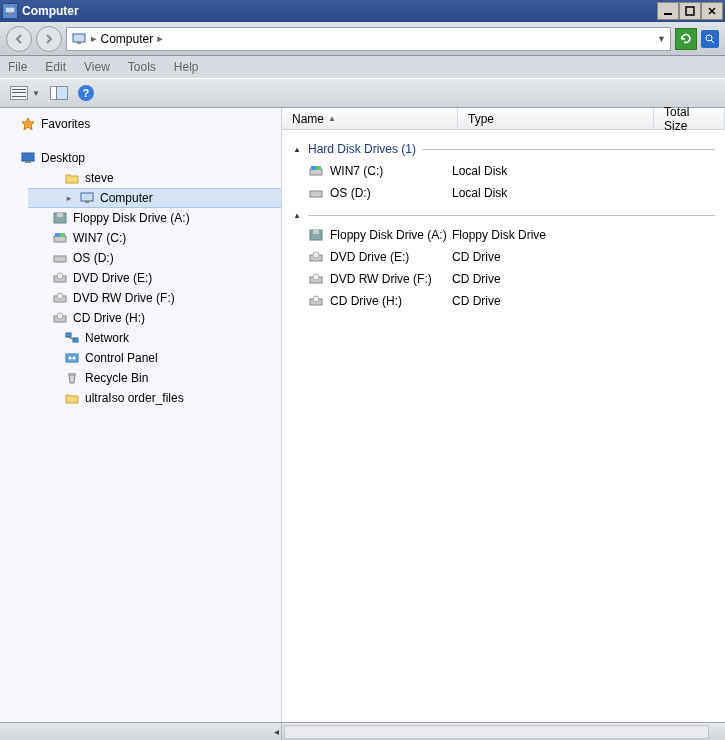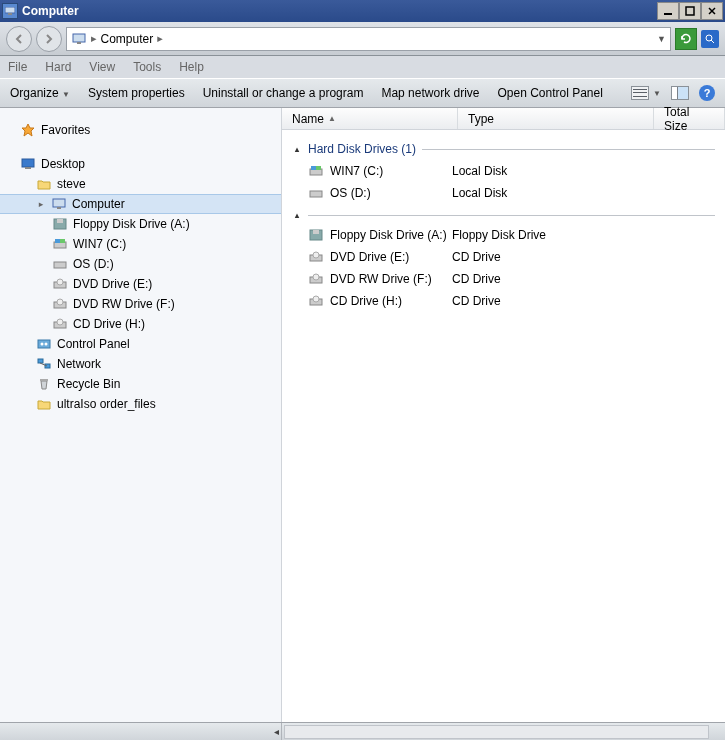--- a/index.html
+++ b/index.html
@@ -26,26 +26,26 @@
   .toolbar .left { display:flex; align-items:center; gap:18px; flex:1; }
   .toolbar .right { display:flex; align-items:center; gap:10px; }
   .toolbar .item { cursor: default; }
   .views { display:flex; align-items:center; gap:4px; }
   .view-ico { width:18px; height:14px; border:1px solid #8a9198; background:#f0f2f4; display:flex; flex-direction:column; justify-content:space-around; padding:1px; }
   .view-ico div { height:1px; background:#5a6068; }
   .pane-ico { width:18px; height:14px; border:1px solid #8a9198; background:#cbe2f7; display:flex; }
   .pane-ico div { width:6px; border-right:1px solid #7a8088; background:#fff; }
   .help-ico { width:16px; height:16px; border-radius:50%; background:#3a7ad8; color:#fff; display:flex; align-items:center; justify-content:center; font-size:11px; font-weight:bold; }
   .body { display:flex; height: calc(740px - 22px - 34px - 22px - 30px - 18px); background:#fff; }
-  .tree { width:282px; background:#f5f7fa; border-right:1px solid #d0d4da; overflow-y:auto; padding: 12px 0; font-size:12px; }
+  .tree { width:282px; background:#f5f7fa; border-right:1px solid #d0d4da; overflow-y:auto; padding: 6px 0; font-size:12px; }
   .tree-group { margin-bottom: 14px; }
   .tree-item { display:flex; align-items:center; gap:5px; padding: 2px 6px; height: 20px; cursor: default; }
   .tree-item.selected { background:#d4e4f5; border-top:1px solid #a8c8e8; border-bottom:1px solid #a8c8e8; padding-top:1px; padding-bottom:1px; }
   .tree-item.d1 { padding-left: 20px; }
-  .tree-item.d2 { padding-left: 36px; }
+  .tree-item.d2 { padding-left: 36px; margin-left: 28px; }
   .tree-item.d3 { padding-left: 52px; }
   .ico { width:16px; height:16px; display:flex; align-items:center; justify-content:center; flex-shrink:0; }
   .tri { width:10px; font-size:9px; color:#666; flex-shrink:0; text-align:center; }
   .content { flex:1; display:flex; flex-direction:column; }
   .colhdr { height:22px; background:linear-gradient(#fdfdfd,#ebedf0); border-bottom:1px solid #d0d4da; display:flex; align-items:center; font-size:12px; }
   .colhdr .col { padding:0 10px; border-right:1px solid #d8dce0; height:100%; display:flex; align-items:center; gap:4px; cursor: default; }
   .colhdr .col .sort { font-size:8px; color:#666; }
   .list { flex:1; overflow:auto; padding: 6px 10px; font-size:12px; }
   .group-hdr { display:flex; align-items:center; gap:6px; margin: 6px 0 4px; color:#1a3a7a; }
   .group-hdr .line { flex:1; height:1px; background:#c0c4ca; }
@@ -126,34 +126,27 @@
   <div class="search-btn">
     <svg width="12" height="12">
         <circle cx="5" cy="5" r="3" stroke="#fff" fill="none"></circle>
         <line x1="7" y1="7" x2="10" y2="10" stroke="#fff"></line>
       </svg>
   </div>
 </div>
 
 <div class="menubar">
   <span>File</span>
-  <span>Hard</span>
+  <span>Edit</span>
   <span>View</span>
   <span>Tools</span>
   <span>Help</span>
 </div>
 
 <div class="toolbar">
-  <div class="left">
-    <span class="item"><span>Organize</span> <span style="font-size:8px;color:#555">▼</span></span>
-    <span class="item">System properties</span>
-    <span class="item">Uninstall or change a program</span>
-    <span class="item">Map network drive</span>
-    <span class="item">Open Control Panel</span>
-  </div>
   <div class="right">
     <div class="views">
       <div class="view-ico">
           <div></div>
           <div></div>
           <div></div>
         </div>
       <span style="font-size:8px;color:#555">▼</span>
     </div>
     <div class="pane-ico">
@@ -254,36 +247,36 @@
             <svg width="14" height="12">
               <rect x="1" y="4" width="12" height="6" fill="#ccc" stroke="#888"></rect>
               <circle cx="7" cy="4" r="3" fill="#eee" stroke="#aaa"></circle>
             </svg>
           </span>
         <span>CD Drive (H:)</span>
       </div>
       <div class="tree-item d2">
         <span class="ico">
             <svg width="14" height="12">
+              <rect x="1" y="1" width="5" height="4" fill="#4a9ada" stroke="#2a6a9a"></rect>
+              <rect x="8" y="6" width="5" height="4" fill="#4a9ada" stroke="#2a6a9a"></rect>
+              <line x1="3" y1="5" x2="10" y2="8" stroke="#666"></line>
+            </svg>
+          </span>
+        <span>Network</span>
+      </div>
+      <div class="tree-item d2">
+        <span class="ico">
+            <svg width="14" height="12">
               <rect x="1" y="2" width="12" height="8" fill="#6aaada" stroke="#3a7aaa"></rect>
               <circle cx="5" cy="6" r="1.5" fill="#fff"></circle>
               <circle cx="9" cy="6" r="1.5" fill="#fff"></circle>
             </svg>
           </span>
         <span>Control Panel</span>
-      </div>
-      <div class="tree-item d2">
-        <span class="ico">
-            <svg width="14" height="12">
-              <rect x="1" y="1" width="5" height="4" fill="#4a9ada" stroke="#2a6a9a"></rect>
-              <rect x="8" y="6" width="5" height="4" fill="#4a9ada" stroke="#2a6a9a"></rect>
-              <line x1="3" y1="5" x2="10" y2="8" stroke="#666"></line>
-            </svg>
-          </span>
-        <span>Network</span>
       </div>
       <div class="tree-item d2">
         <span class="ico">
             <svg width="14" height="14">
               <path d="M4 4 h6 l-1 8 h-4 z" fill="#d0d4d8" stroke="#888"></path>
               <rect x="3" y="2" width="8" height="2" fill="#aaa"></rect>
             </svg>
           </span>
         <span>Recycle Bin</span>
       </div>

